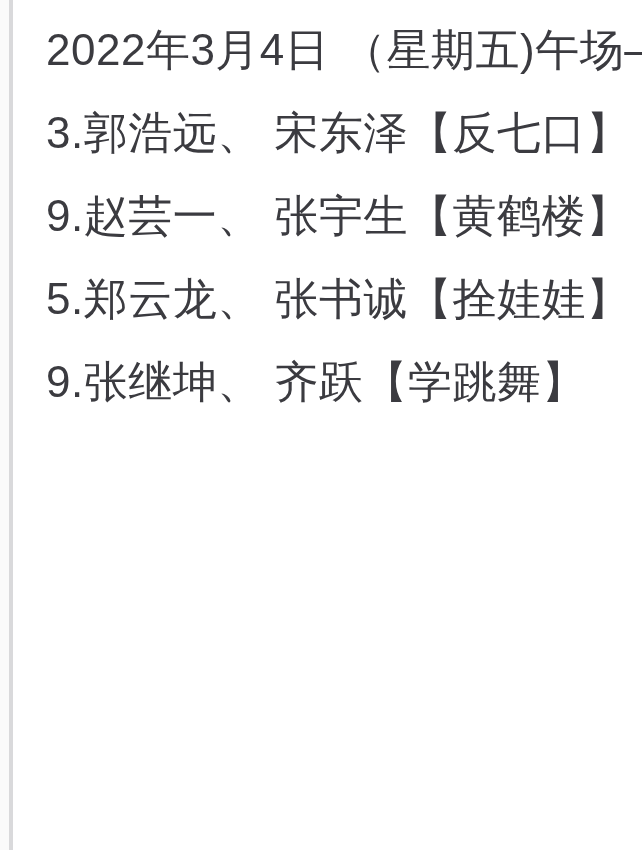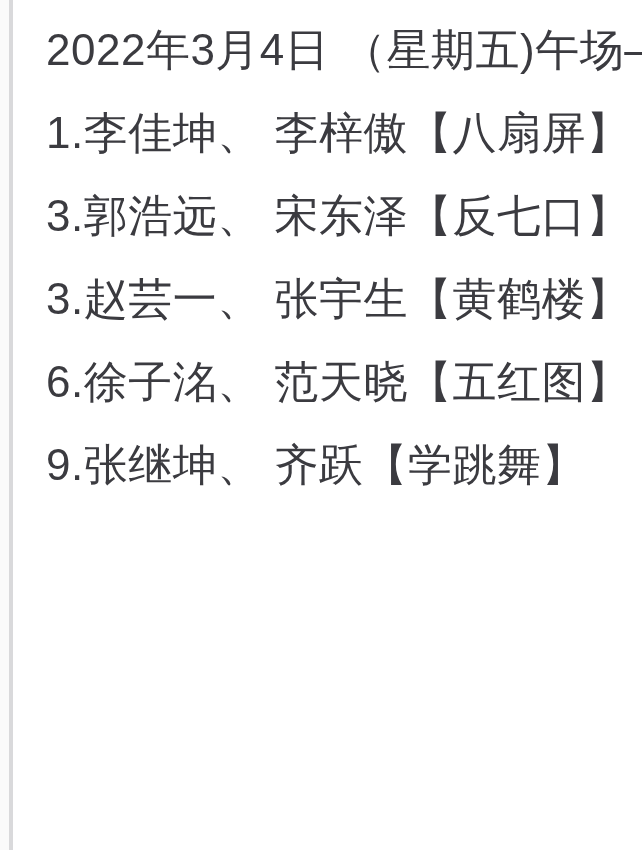--- a/index.html
+++ b/index.html
@@ -43,18 +43,17 @@
     letter-spacing: 0.5px;
   }
 </style>
 </head>
 <body>
 
 <div class="left-margin"></div>
 
 <main class="content">
   <div class="line">2022年3月4日 （星期五)午场——</div>
-  <div class="line">1.李佳坤、 李梓傲【八扇屏】</div>
   <div class="line">3.郭浩远、 宋东泽【反七口】</div>
-  <div class="line">3.赵芸一、 张宇生【黄鹤楼】</div>
-  <div class="line">6.徐子洺、 范天晓【五红图】</div>
+  <div class="line">9.赵芸一、 张宇生【黄鹤楼】</div>
+  <div class="line">5.郑云龙、 张书诚【拴娃娃】</div>
   <div class="line">9.张继坤、 齐跃【学跳舞】</div>
 </main>
 
 </body></html>

